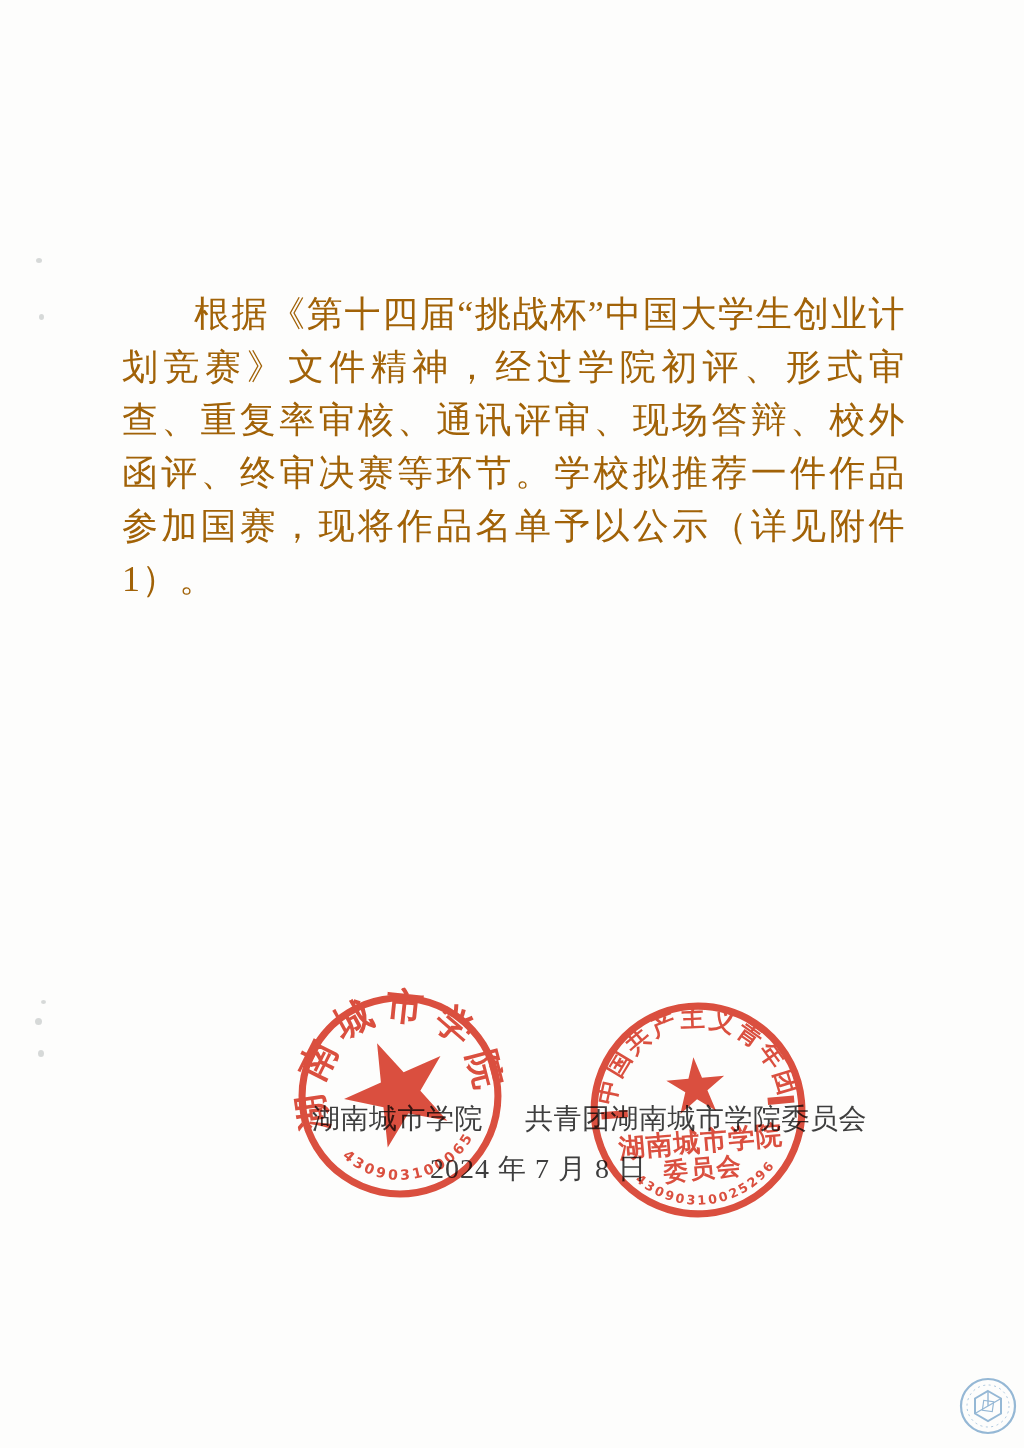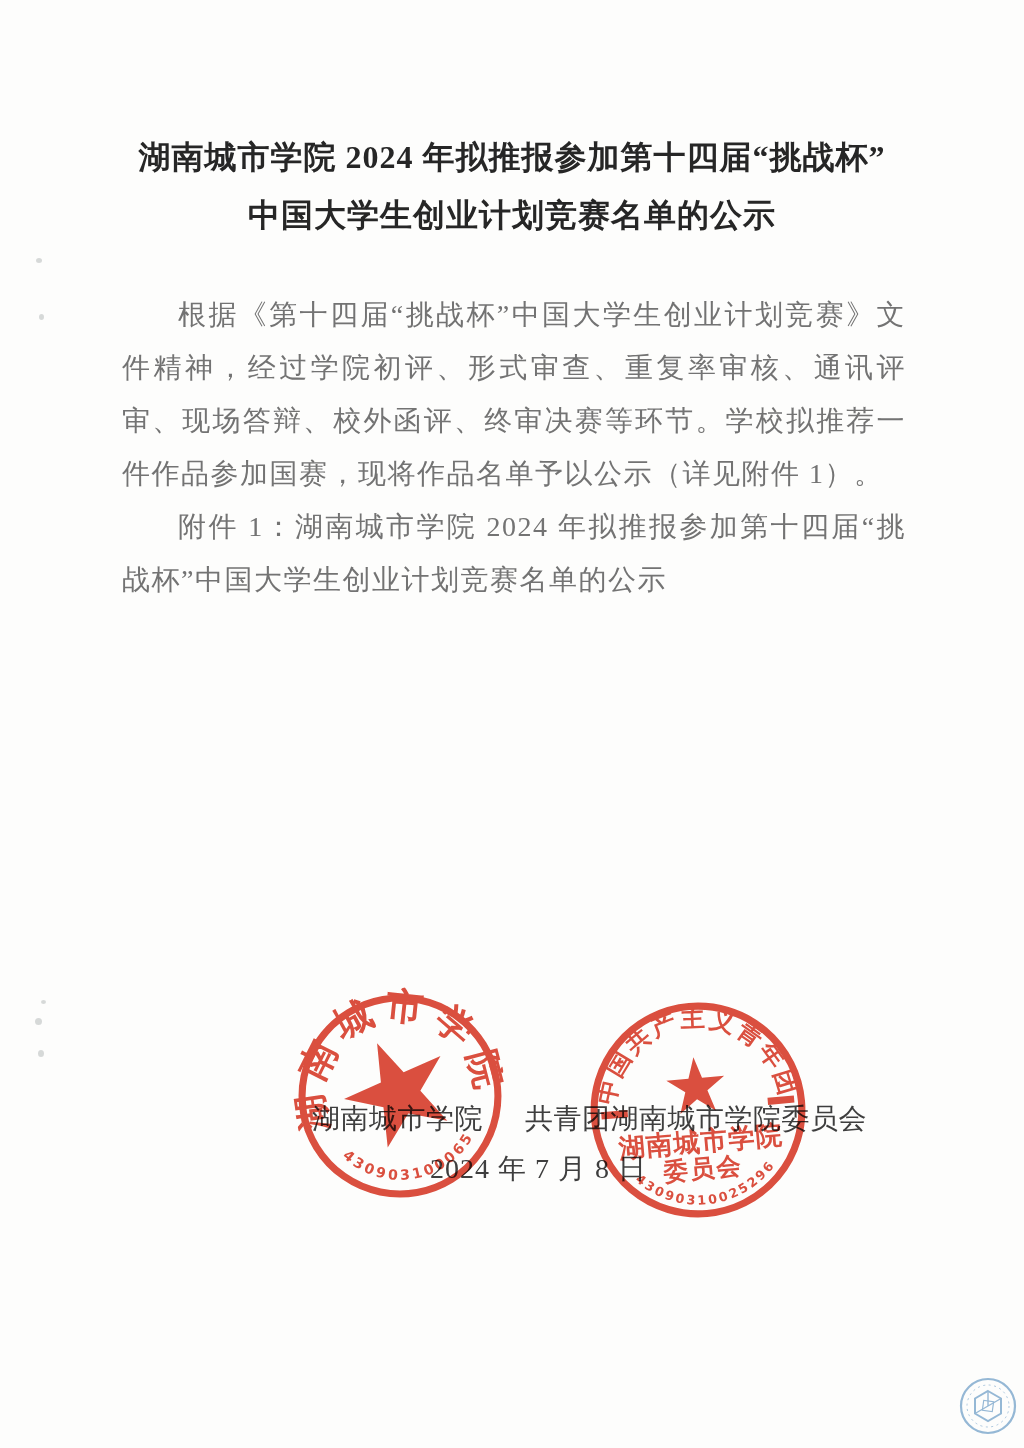--- a/index.html
+++ b/index.html
@@ -20,25 +20,25 @@
     font-weight: bold;
     font-size: 32px;
     line-height: 58px;
     letter-spacing: 1px;
     color: #262626;
   }
 
   .body-text {
     position: absolute;
     top: 288px; left: 122px; width: 784px;
-    font-size: 28px;
+    font-size: 36px;
     line-height: 53px;
     letter-spacing: 1.5px;
     text-align: justify;
-    color: #737373;
+    color: #a16207;
   }
   .body-text p { text-indent: 2em; }
 
   .sig-line {
     position: absolute;
     top: 1100px; left: 312px;
     display: flex; gap: 42px;
     font-size: 28px;
     color: #3e3e3e;
     letter-spacing: 0.5px;
@@ -74,28 +74,23 @@
     border-radius: 50%;
     opacity: 0.55;
     filter: blur(0.5px);
   }
 </style>
 </head>
 <body>
 
 <div class="page">
 
-  <div class="title">
-    <div>湖南城市学院 2024 年拟推报参加第十四届“挑战杯”</div>
-    <div>中国大学生创业计划竞赛名单的公示</div>
-  </div>
 
   <div class="body-text">
     <p>根据《第十四届“挑战杯”中国大学生创业计划竞赛》文件精神，经过学院初评、形式审查、重复率审核、通讯评审、现场答辩、校外函评、终审决赛等环节。学校拟推荐一件作品参加国赛，现将作品名单予以公示（详见附件 1）。</p>
-    <p>附件 1：湖南城市学院 2024 年拟推报参加第十四届“挑战杯”中国大学生创业计划竞赛名单的公示</p>
   </div>
 
   <div class="sig-line">
     <span>湖南城市学院</span>
     <span>共青团湖南城市学院委员会</span>
   </div>
   <div class="date-line">2024 年 7 月 8 日</div>
 
   <svg class="seal seal-left" viewBox="0 0 210 210" xmlns="http://www.w3.org/2000/svg">
     <defs>

